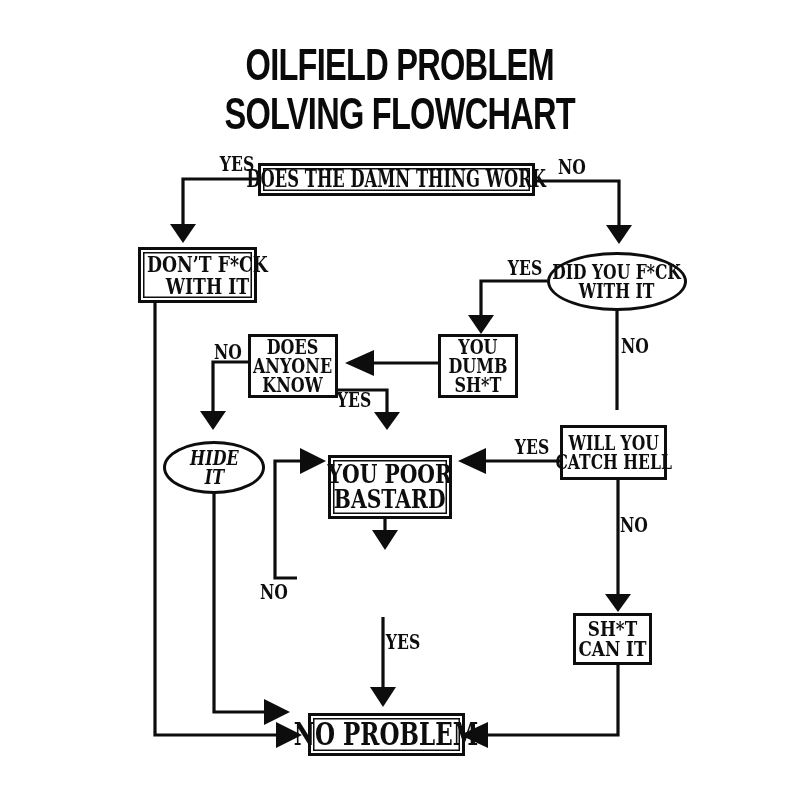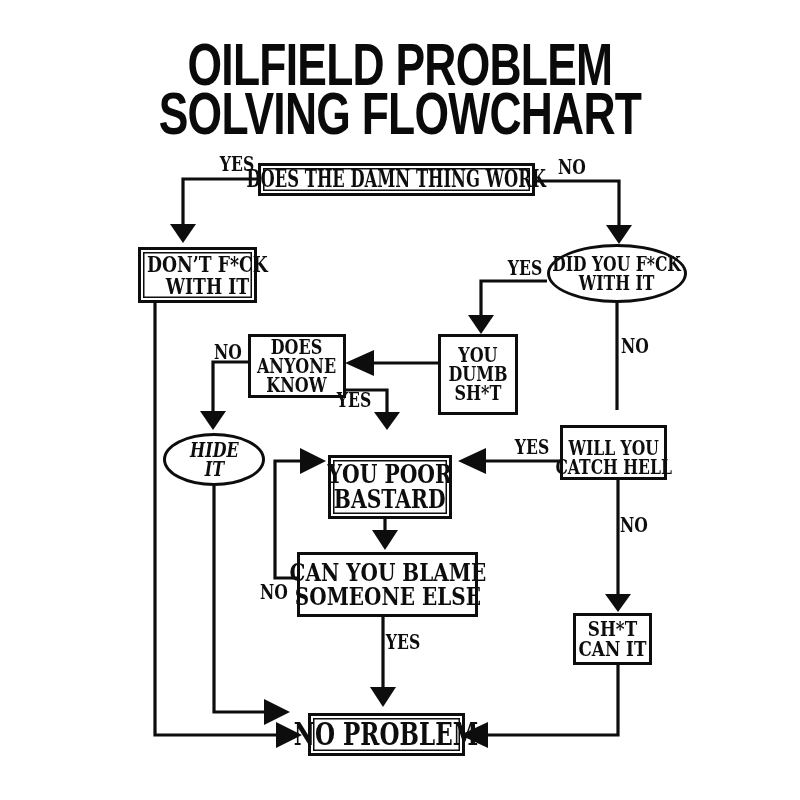--- a/index.html
+++ b/index.html
@@ -4,47 +4,47 @@
 <style>
   html,body{margin:0;padding:0;background:#e9e9e9;}
   .canvas{
     position:relative;width:800px;height:800px;background:#ffffff;
     font-family:"DejaVu Serif",serif;color:#0d0d0d;overflow:hidden;margin:0 auto;
   }
   svg.connectors{position:absolute;left:0;top:0;width:800px;height:800px;}
   .title{
     position:absolute;left:0;right:0;top:40px;text-align:center;
     font-family:"Liberation Sans",sans-serif;font-weight:bold;
-    font-size:60px;line-height:49px;color:#0a0a0a;
+    font-size:44px;line-height:49px;color:#0a0a0a;
   }
   .title span{display:inline-block;white-space:pre;transform:scaleX(0.74);transform-origin:50% 50%;letter-spacing:-1px;}
   .node{
     position:absolute;display:flex;align-items:center;justify-content:center;
     background:#ffffff;border:3px solid #0d0d0d;box-sizing:border-box;
     font-weight:bold;text-align:center;
   }
   .node>span{display:block;white-space:pre;line-height:0.95;transform-origin:50% 50%;}
   .double{box-shadow:inset 0 0 0 2px #ffffff, inset 0 0 0 3.5px #0d0d0d;}
-  .ellipse{border-radius:50%;}
+  .ellipse{border-radius:50%;margin-top:8px;}
   
   .n-work      {left:258px;top:163px;width:277px;height:33px;font-size:24px;}
   .n-work>span {transform:scaleX(0.68);}
   .n-dont      {left:138px;top:247px;width:119px;height:56px;font-size:23px;padding-left:19px;}
   .n-dont>span {transform:scaleX(0.75);}
   .n-didyou    {left:547px;top:244px;width:140px;height:59px;font-size:20px;}
   .n-didyou>span{transform:scaleX(0.78);}
-  .n-dumb      {left:438px;top:334px;width:80px;height:81px;font-size:20px;}
+  .n-dumb      {left:438px;top:334px;width:80px;height:64px;font-size:20px;}
   .n-dumb>span {transform:scaleX(0.8);}
-  .n-anyone    {left:248px;top:334px;width:98px;height:64px;font-size:20px;text-align:center;}
+  .n-anyone    {left:248px;top:334px;width:90px;height:64px;font-size:20px;text-align:center;}
   .n-anyone>span{transform:scaleX(0.8);}
   .n-hide      {left:163px;top:433px;width:102px;height:53px;font-size:20px;font-style:italic;}
   .n-hide>span {transform:scaleX(0.8);}
   .n-poor      {left:328px;top:431px;width:124px;height:64px;font-size:26px;margin-top:24px;}
   .n-poor>span {transform:scaleX(0.78);}
-  .n-hell      {left:560px;top:425px;width:107px;height:55px;font-size:20px;align-items:flex-end;}
+  .n-hell      {left:560px;top:425px;width:107px;height:55px;font-size:20px;}
   .n-hell>span {transform:scaleX(0.78);}
   .n-blame     {left:297px;top:552px;width:181px;height:65px;font-size:25px;}
   .n-blame>span{transform:scaleX(0.8);}
   .n-can       {left:573px;top:613px;width:79px;height:52px;font-size:21px;}
   .n-can>span  {transform:scaleX(0.8);}
   .n-noproblem {left:308px;top:713px;width:157px;height:43px;font-size:32px;}
   .n-noproblem>span{transform:scaleX(0.72);}
   
   .lbl{
     position:absolute;font-weight:bold;font-size:20px;white-space:pre;
@@ -157,24 +157,20 @@
 IT</span>
   </div>
   <div class="node double n-poor">
     <span>YOU POOR
 BASTARD</span>
   </div>
   <div class="node n-hell">
     <span>WILL YOU
 CATCH HELL</span>
   </div>
-  <div class="node n-blame">
-    <span>CAN YOU BLAME
-SOMEONE ELSE</span>
-  </div>
   <div class="node n-can">
     <span>SH*T
 CAN IT</span>
   </div>
   <div class="node double n-noproblem">
     <span>NO PROBLEM</span>
   </div>
 
   <div class="lbl l-work-yes">YES</div>
   <div class="lbl l-work-no">NO</div>

